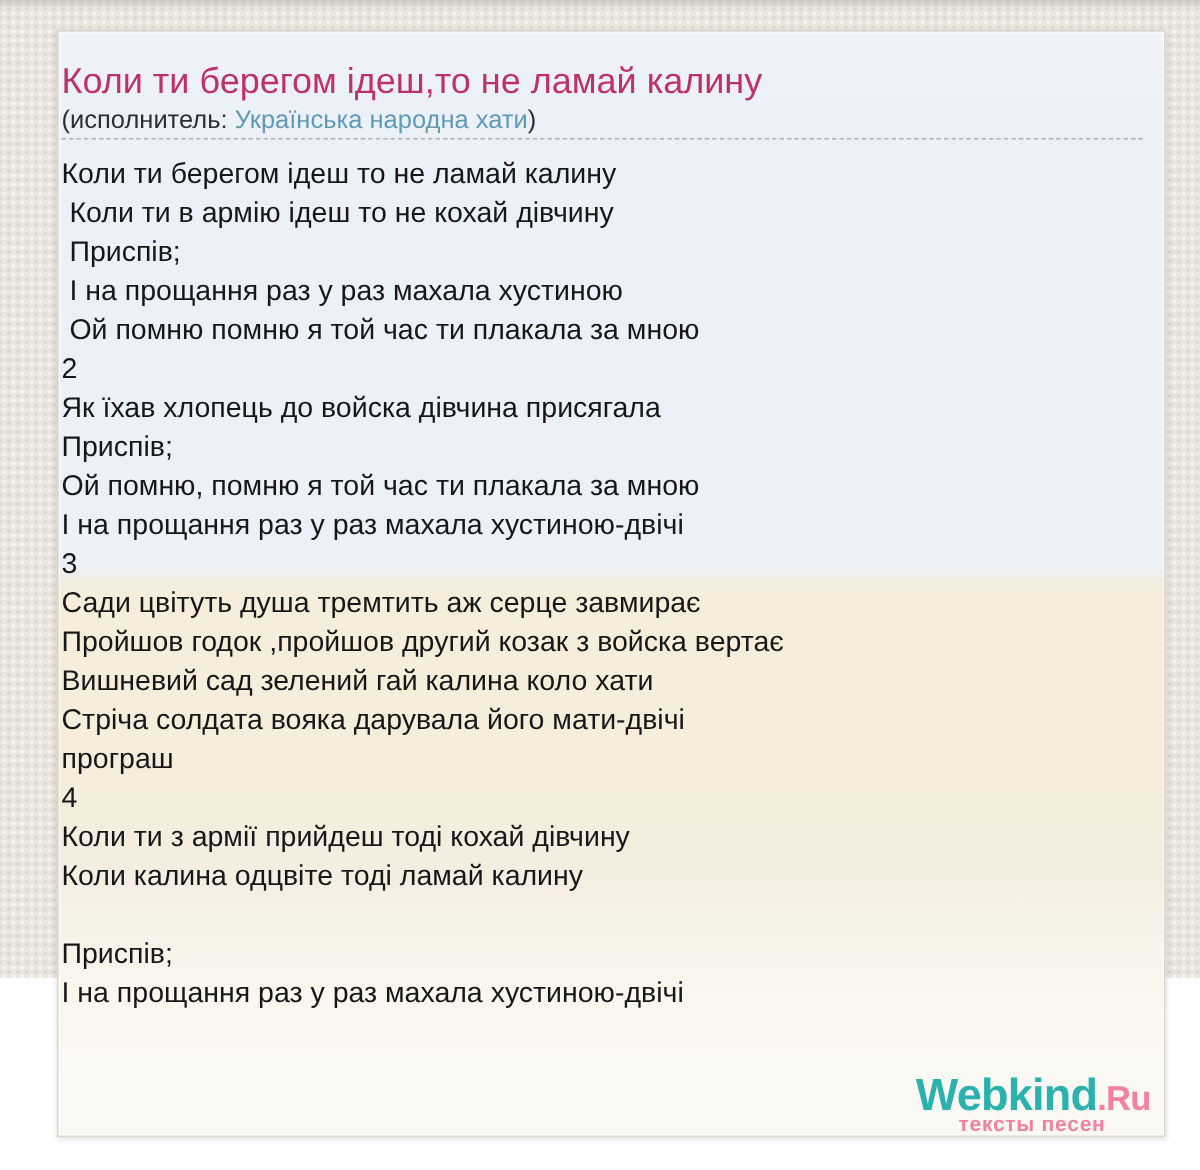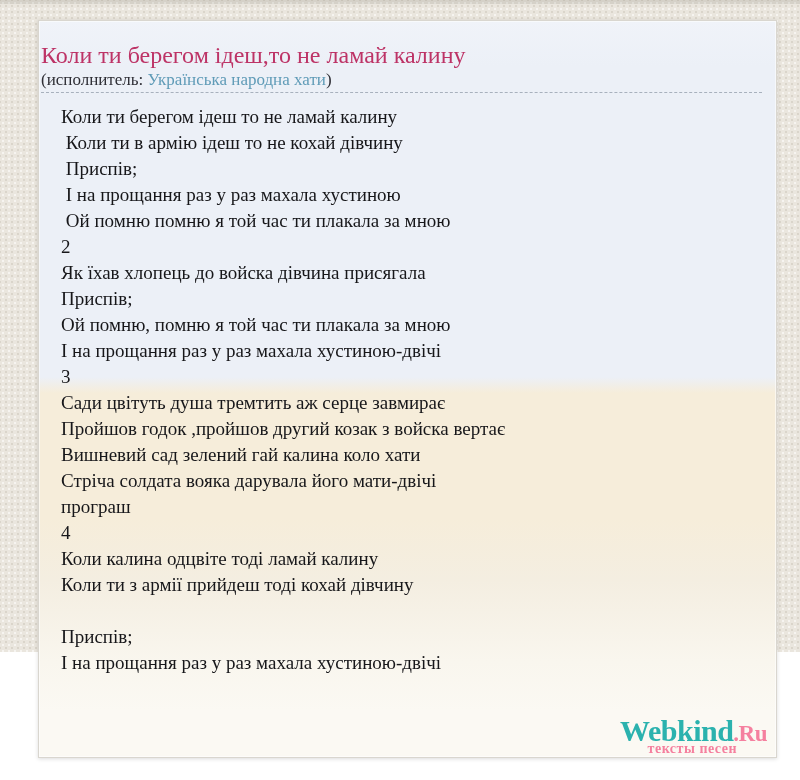--- a/index.html
+++ b/index.html
@@ -12,21 +12,20 @@
   
   .page {
     position: relative;
     width: 800px; height: 652px;
     background-color: #eae6de;
     background-image:
       radial-gradient(rgba(255,255,255,0.55) 1px, transparent 1.3px),
       radial-gradient(rgba(176,169,154,0.28) 1px, transparent 1.3px);
     background-size: 6px 6px, 6px 6px;
     background-position: 0 0, 3px 3px;
-    font-family: Liberation Serif, serif;
   }
   .page::before {
     content: "";
     position: absolute; left: 0; top: 0; right: 0; height: 4px;
     background: rgba(120,114,102,0.18);
   }
   
   .card {
     position: absolute;
     left: 38px; top: 20px;
@@ -66,21 +65,20 @@
     color: #5f9bb7;
     text-decoration: none;
     cursor: pointer;
   }
   .lyrics {
     margin-top: 11px;
     padding: 0 14px 0 2px;
     font-size: 19px;
     line-height: 26px;
     color: #17171a;
-    margin-left: 20px;
   }
   .lyric-line {
     min-height: 26px;
     white-space: pre-wrap;
   }
   
   .logo {
     position: absolute;
     right: 9px; bottom: 1px;
     text-align: right;
@@ -125,22 +123,22 @@
       <div class="lyric-line">Приспів;</div>
       <div class="lyric-line">Ой помню, помню я той час ти плакала за мною</div>
       <div class="lyric-line">І на прощання раз у раз махала хустиною-двічі</div>
       <div class="lyric-line">3</div>
       <div class="lyric-line">Сади цвітуть душа тремтить аж серце завмирає</div>
       <div class="lyric-line">Пройшов годок ,пройшов другий козак з войска вертає</div>
       <div class="lyric-line">Вишневий сад зелений гай калина коло хати</div>
       <div class="lyric-line">Стріча солдата вояка дарувала його мати-двічі</div>
       <div class="lyric-line">програш</div>
       <div class="lyric-line">4</div>
+      <div class="lyric-line">Коли ти з армії прийдеш тоді кохай дівчину</div>
       <div class="lyric-line">Коли калина одцвіте тоді ламай калину</div>
-      <div class="lyric-line">Коли ти з армії прийдеш тоді кохай дівчину</div>
       <div class="lyric-line"></div>
       <div class="lyric-line">Приспів;</div>
       <div class="lyric-line">І на прощання раз у раз махала хустиною-двічі</div>
     </div>
 
     <div class="logo">
       <div class="logo-main"><span class="logo-name">Webkind</span><span class="logo-domain">.Ru</span></div>
       <div class="logo-tagline">тексты песен</div>
     </div>
 

